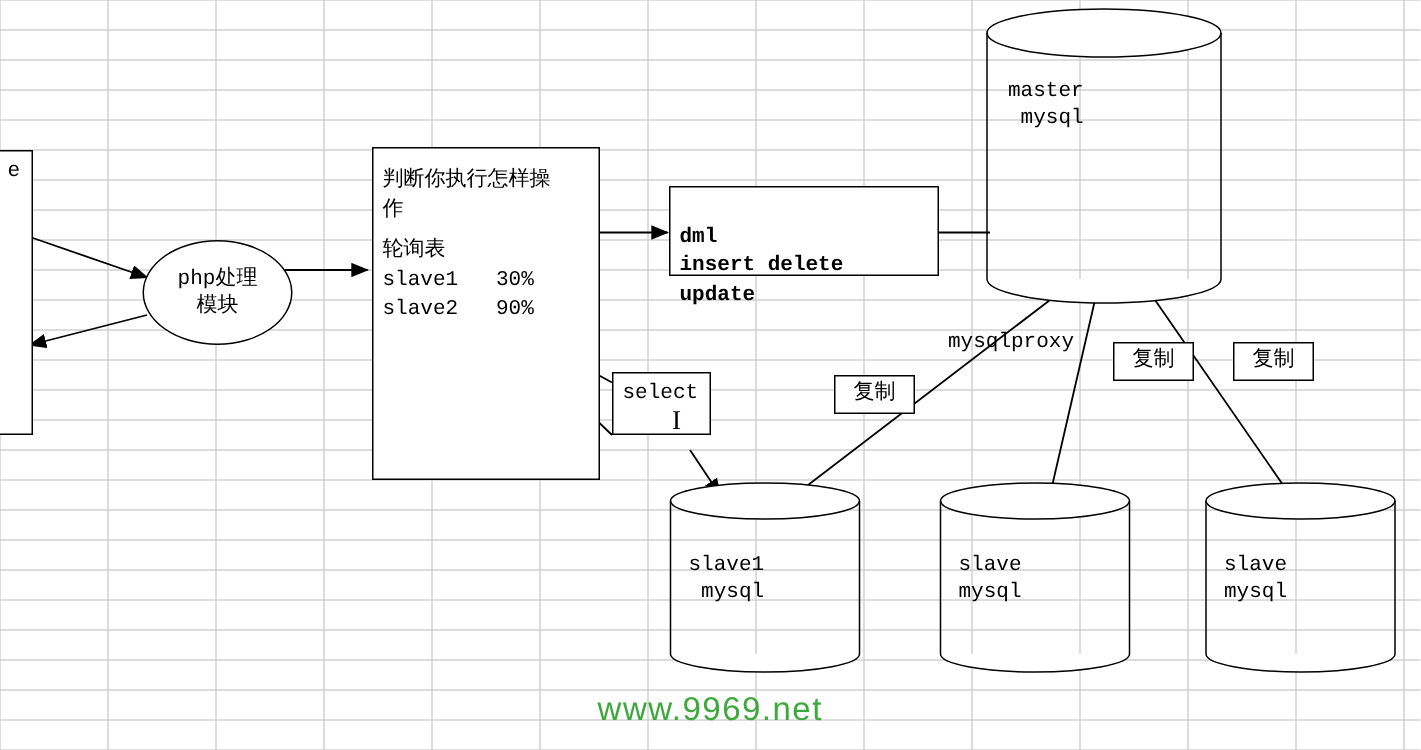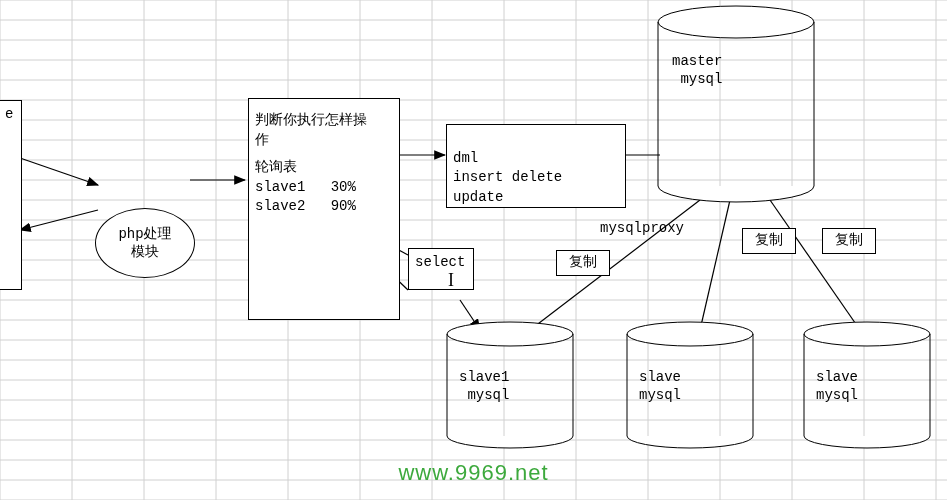--- a/index.html
+++ b/index.html
@@ -60,20 +60,21 @@
   }
   .cylinder svg { display:block; }
   .cylinder .cyl-text {
     position: absolute;
     text-align: right;
     line-height: 1.3;
   }
   .plainlabel {
     position: absolute;
     background: transparent;
+    margin-left: 32px;
   }
   .watermark {
     position: absolute;
     left: 0; right: 0;
     text-align: center;
     color: #3da93d;
     font-family: Arial, sans-serif;
     font-size: 22px;
     letter-spacing: 1px;
   }
@@ -159,41 +160,41 @@
 
   <line x1="700" y1="200" x2="530" y2="330"></line>
   <line x1="730" y1="200" x2="700" y2="330"></line>
   <line x1="770" y1="200" x2="860" y2="330"></line>
 </svg>
 
 <div class="box" style="left:-2px; top:100px; width:24px; height:190px;">
   <span>e</span>
 </div>
 
-<div class="ellipse" style="left:95px; top:160px; width:100px; height:70px;margin-top:48px;">
+<div class="ellipse" style="left:95px; top:160px; width:100px; height:70px;">
   <span style="white-space:pre-line">php处理
 模块</span>
 </div>
 
 <div class="box" style="left:248px; top:98px; width:152px; height:222px;">
   <div style="height:8px"></div>
   <div style="white-space:pre-line">判断你执行怎样操
 作</div>
   <div style="height:8px"></div>
   <div>轮询表</div>
   <div class="tbl"><span>slave1</span>   <span>30%</span></div>
   <div class="tbl"><span>slave2</span>   <span>90%</span></div>
 </div>
 
 <div class="box" style="left:408px; top:248px; width:66px; height:42px;">
   <span>select</span>
 </div>
 <span class="cursor" style="left:448px; top:270px;">I</span>
 
-<div class="box" style="left:446px; top:124px; width:180px; height:84px; white-space:pre-line;">
+<div class="box" style="left:446px; top:124px; width:180px; height:60px; white-space:pre-line;font-weight:bold;">
   <span>dml
 insert delete
 update</span>
 </div>
 
 <div class="plainlabel" style="left:600px; top:220px;">mysqlproxy</div>
 
 <div class="box" style="left:556px; top:250px; width:54px; height:26px; text-align:center; padding:2px 0;">复制</div>
 <div class="box" style="left:742px; top:228px; width:54px; height:26px; text-align:center; padding:2px 0;">复制</div>
 <div class="box" style="left:822px; top:228px; width:54px; height:26px; text-align:center; padding:2px 0;">复制</div>

